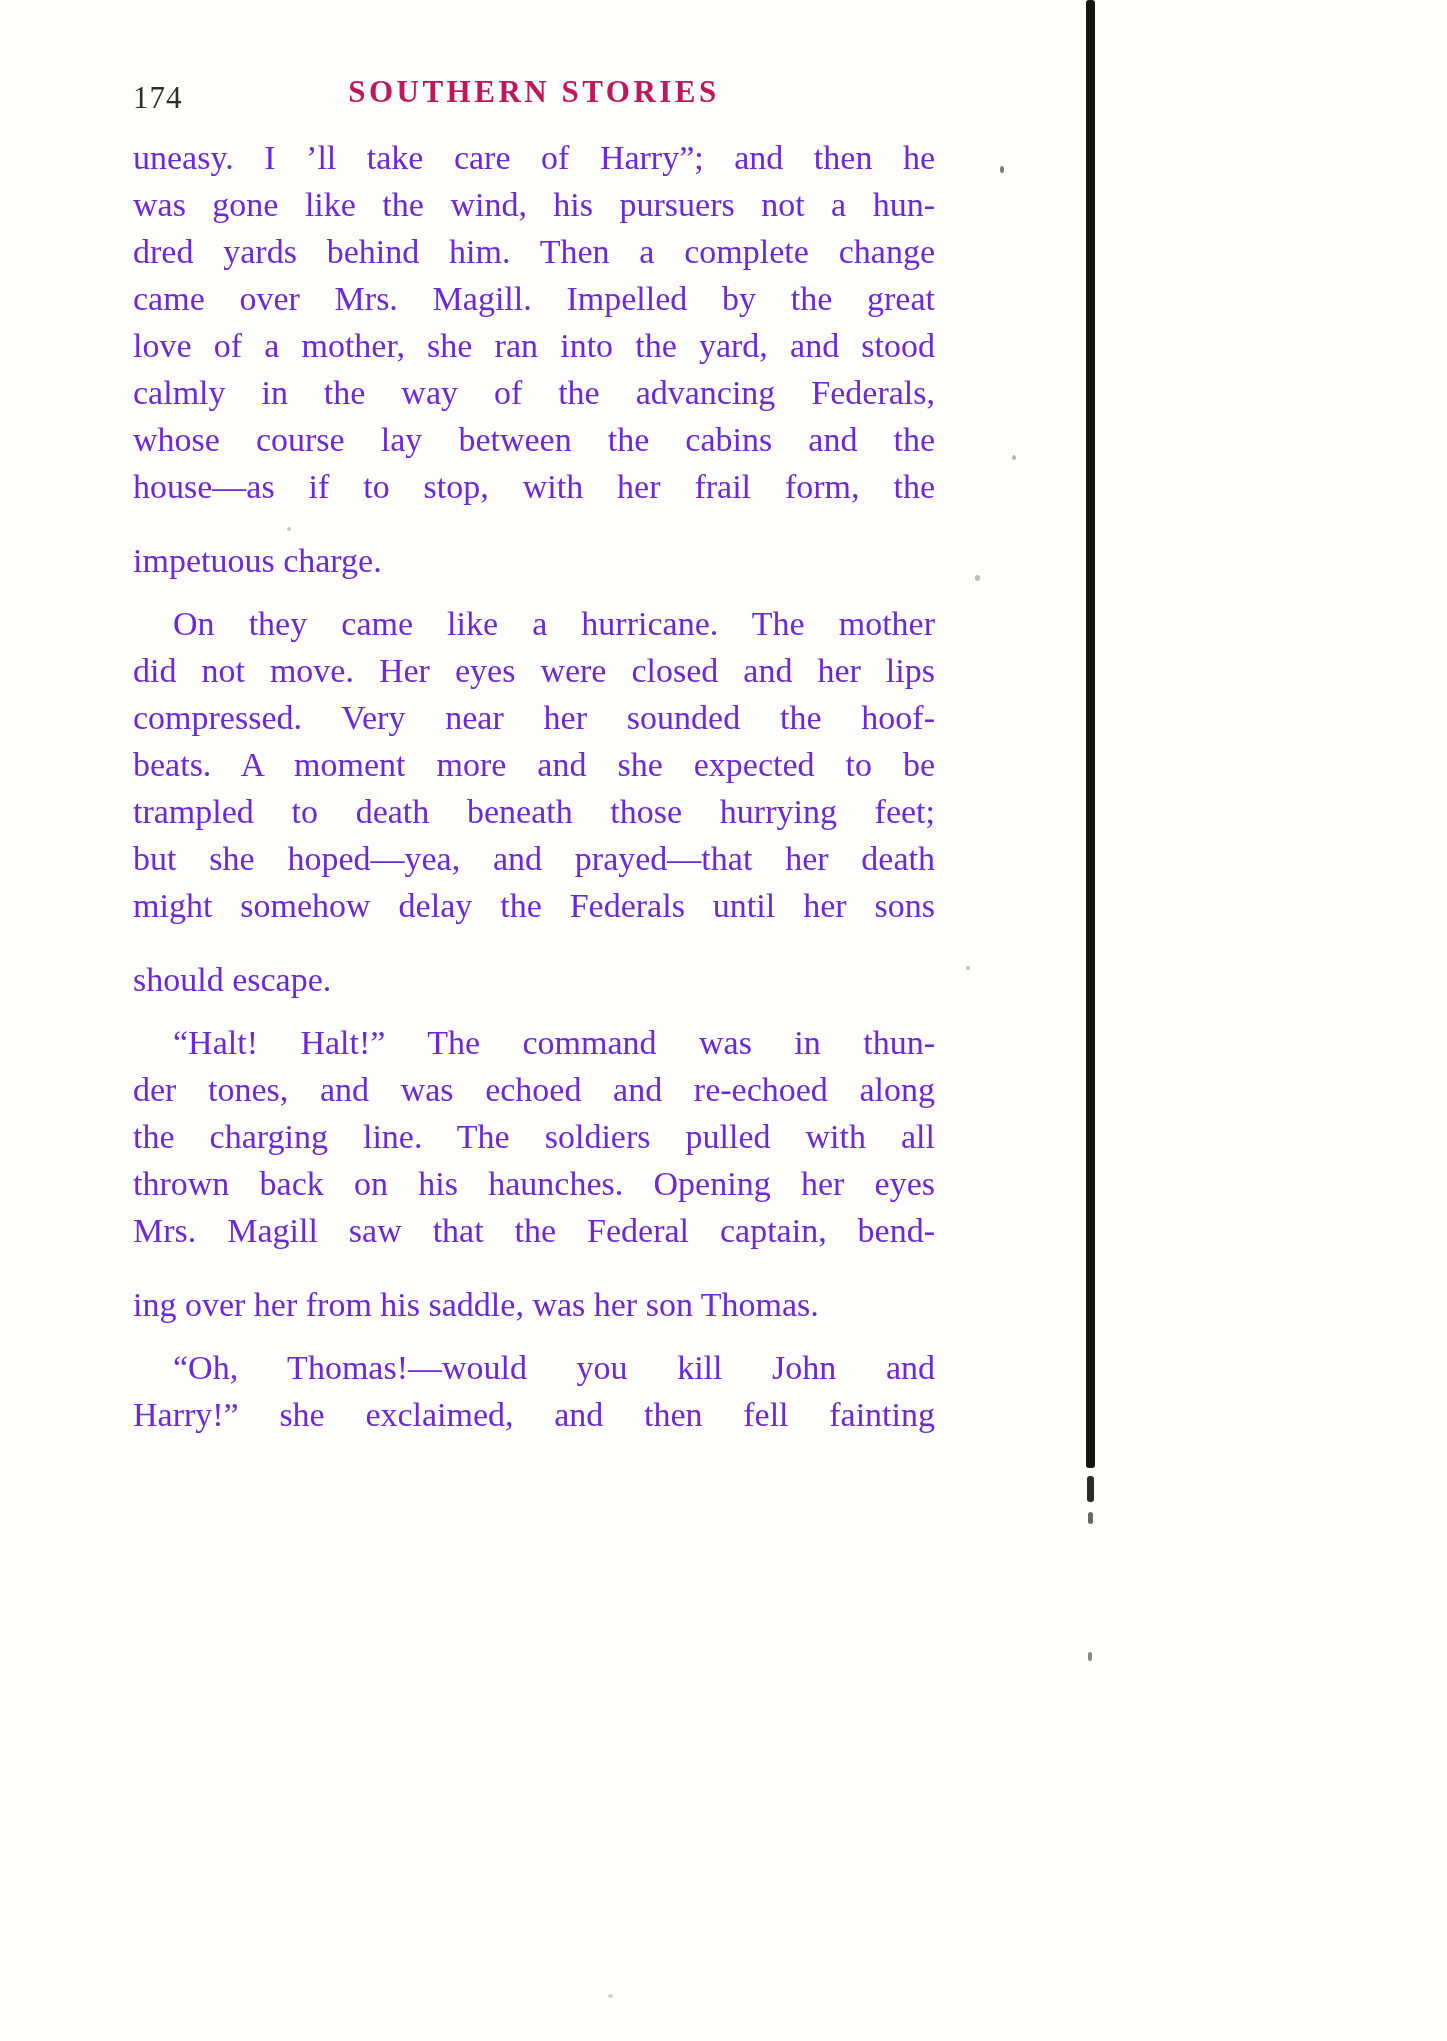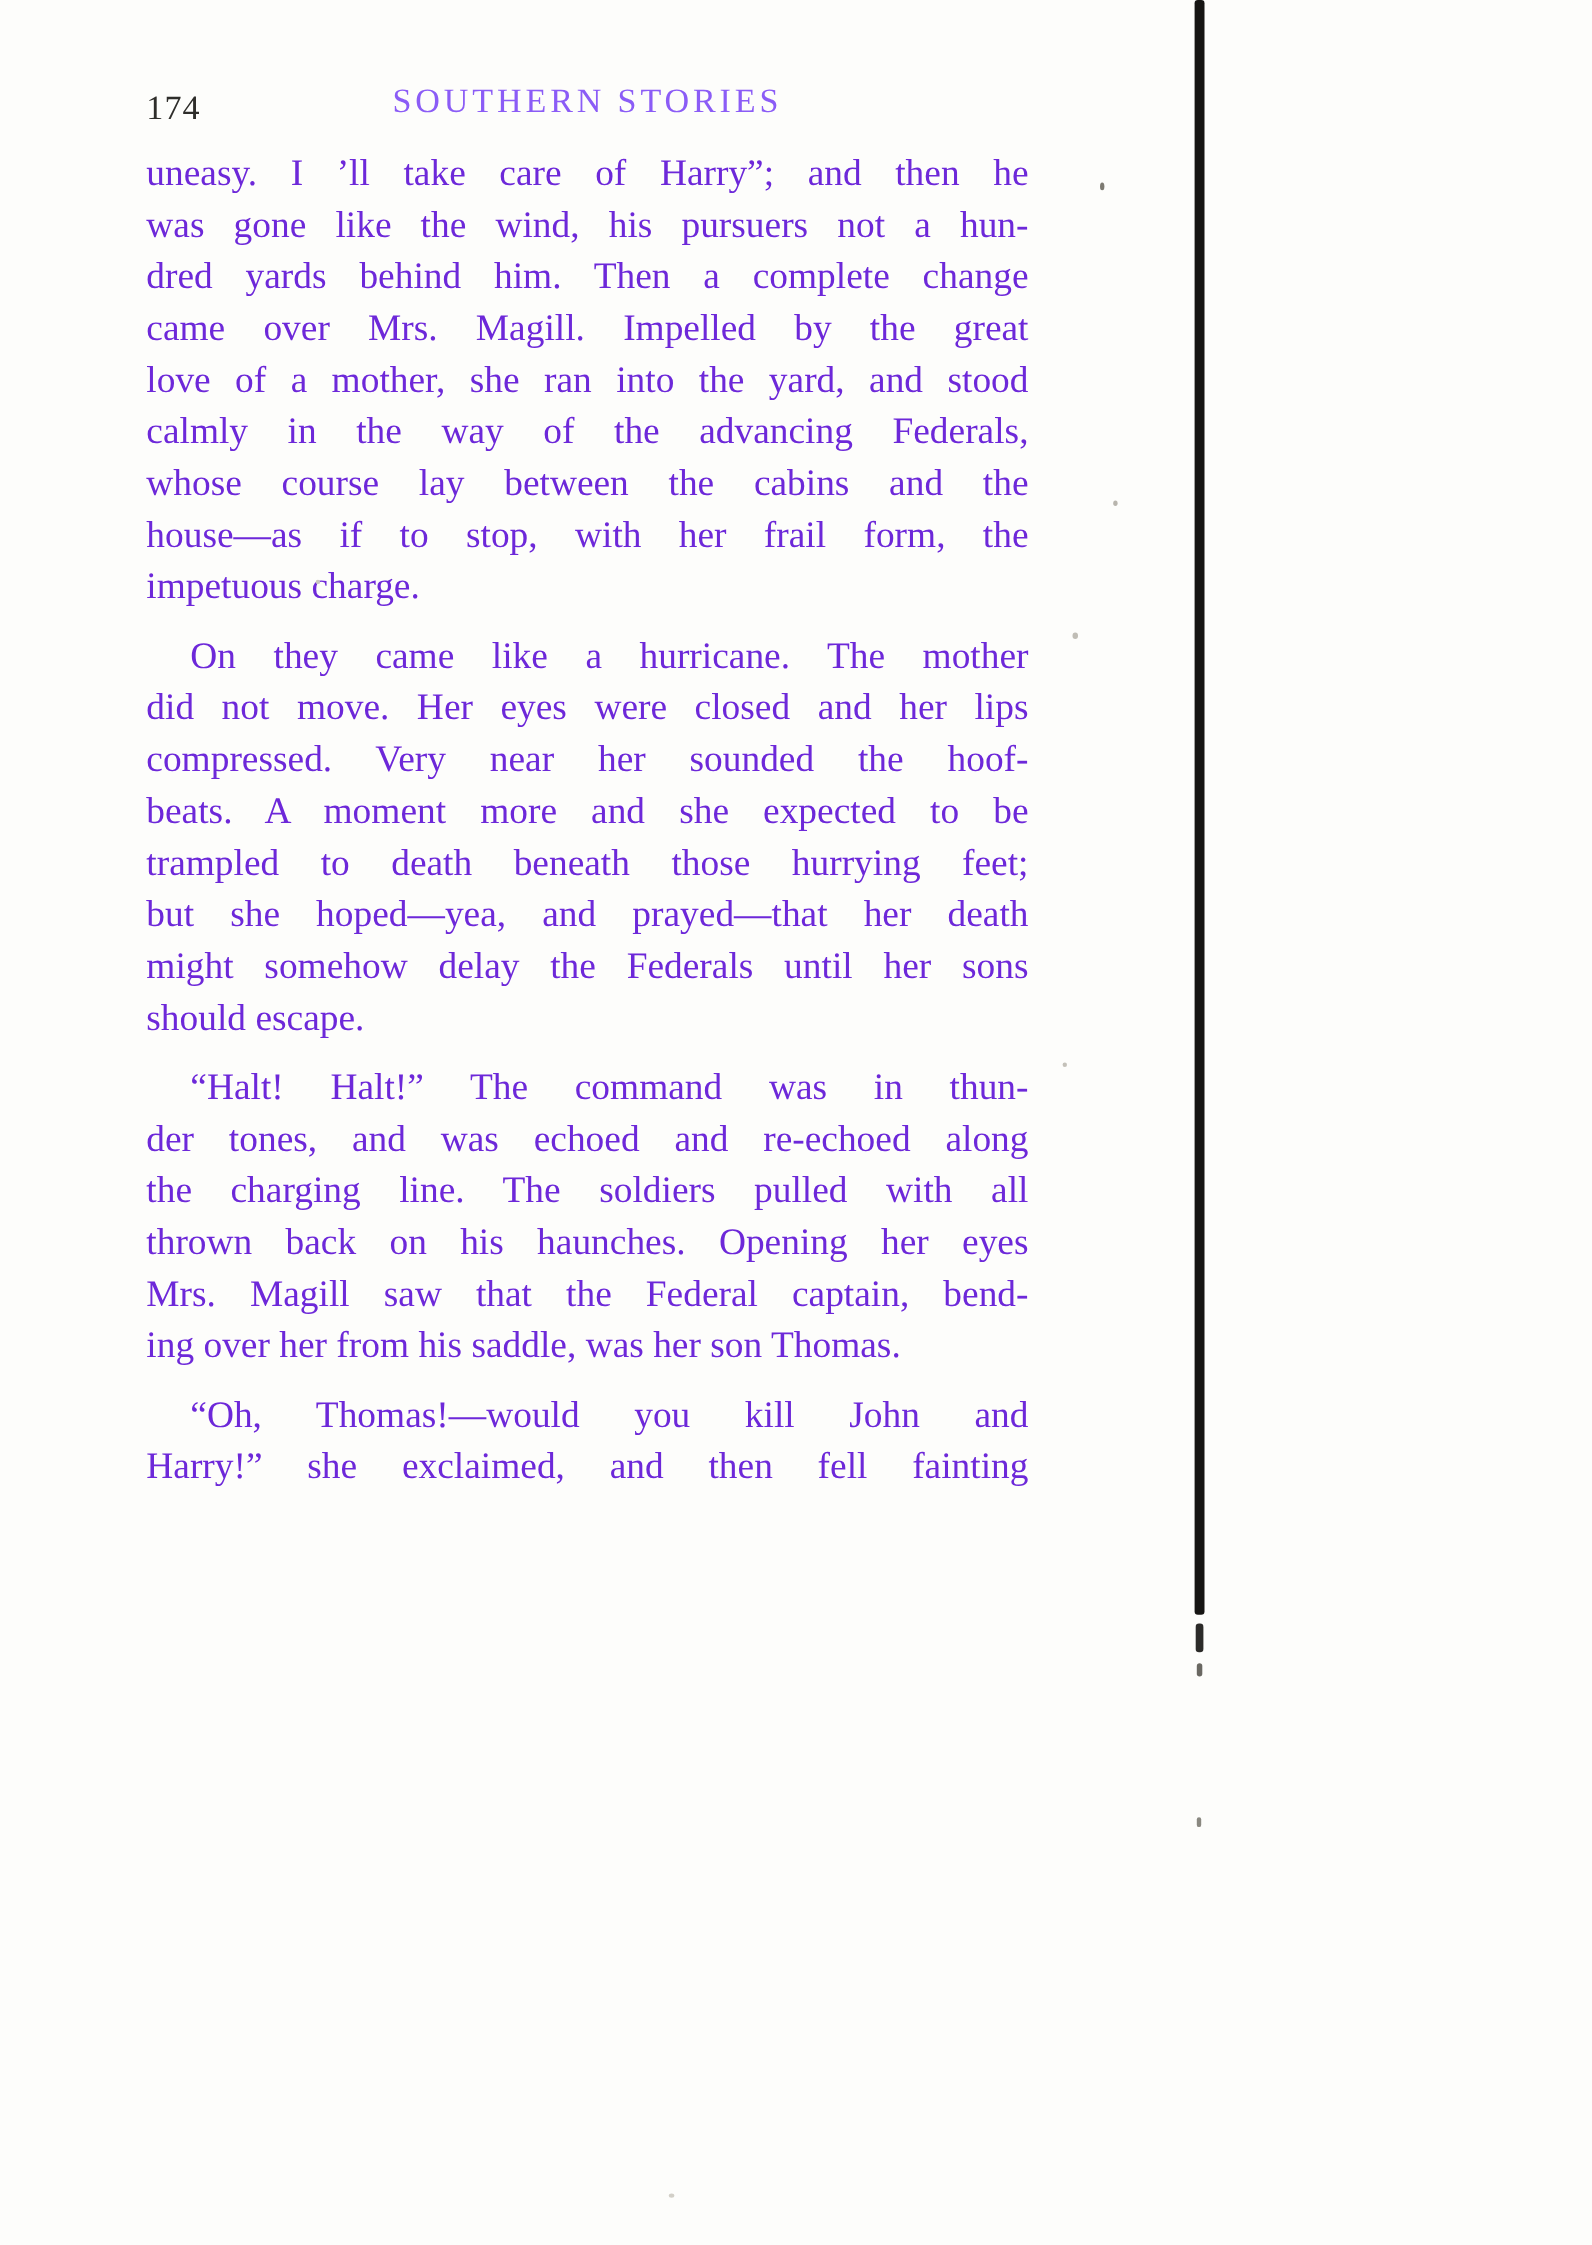--- a/index.html
+++ b/index.html
@@ -29,21 +29,22 @@
     top: 6px;
     font-size: 31px;
     letter-spacing: 1px;
     color: #2e2d2a;
   }
   .running-head {
     width: 100%;
     text-align: center;
     font-size: 31px;
     letter-spacing: 3.5px;
-    color: #8b5cf6;
+    color: #be185d;
+    font-weight: bold;
   }
   
   .body-text {
     position: absolute;
     top: 134px;
     left: 133px;
     width: 802px;
     font-size: 34px;
     line-height: 47px;
     color: #6d28d9;
@@ -51,20 +52,21 @@
   .paragraph { margin: 0; }
   .line {
     text-align: justify;
     text-align-last: justify;
     white-space: nowrap;
     height: 47px;
     overflow: visible;
   }
   .line.no-just-last {
     text-align-last: left;
+    margin-top: 27px;
   }
   .line.indent {
     text-indent: 40px;
     margin-top: 16px;
   }
   
   .binding-bar {
     position: absolute;
     left: 1086px;
     top: 0;

